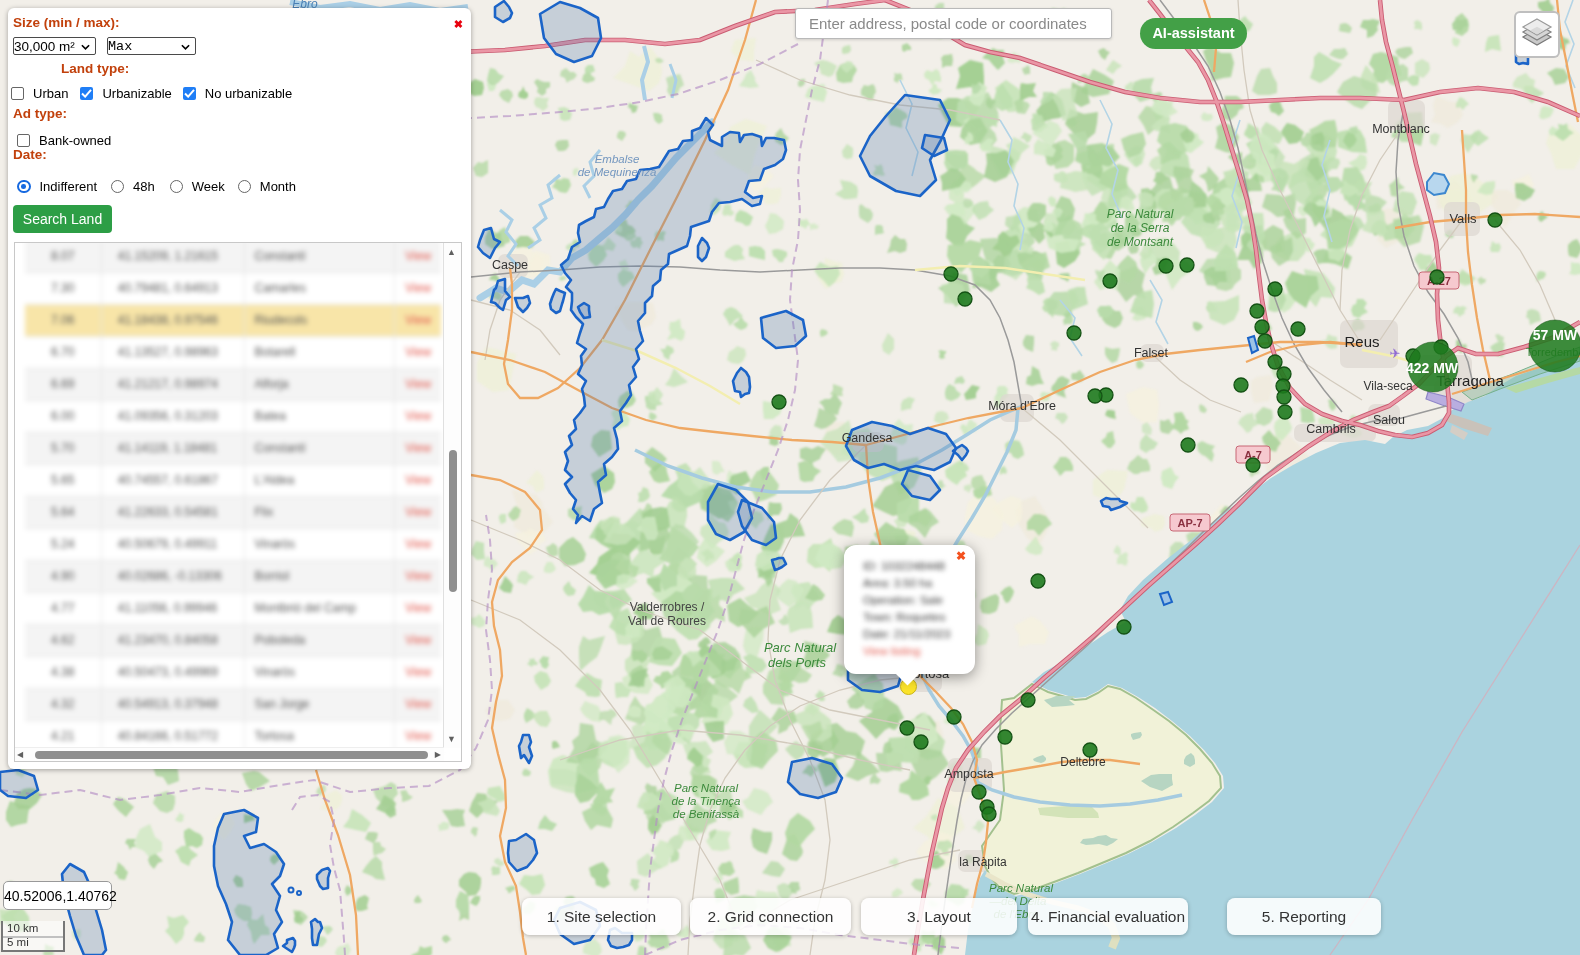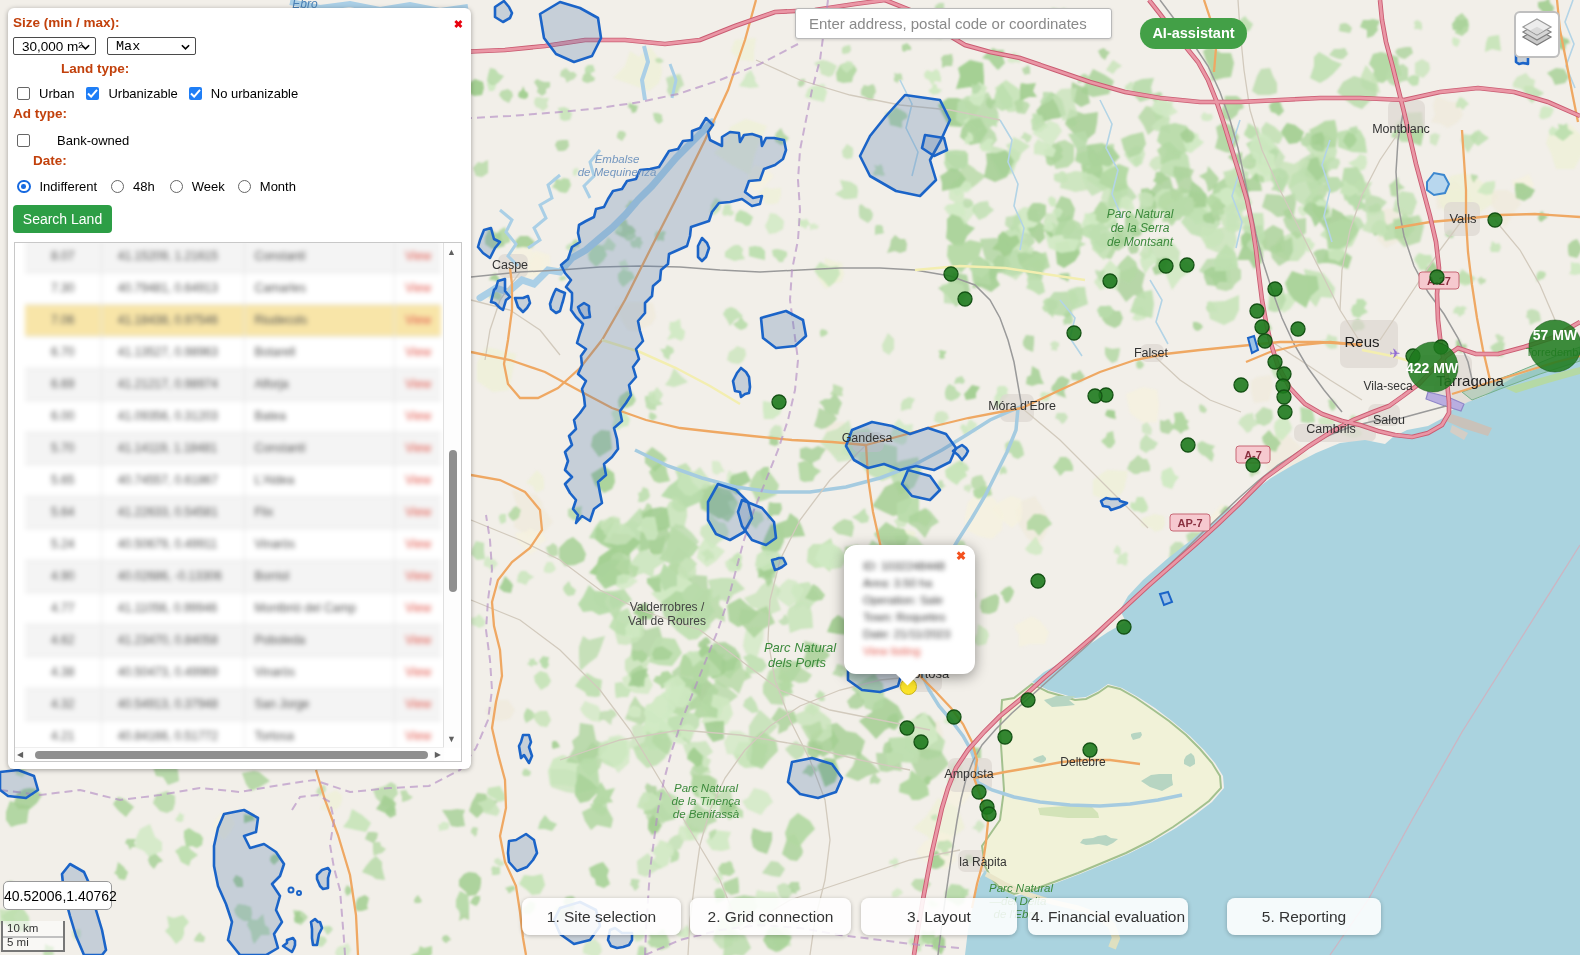--- a/index.html
+++ b/index.html
@@ -3,21 +3,21 @@
 <style>
 * { margin:0; padding:0; box-sizing:border-box; }
 html,body { width:1580px; height:955px; overflow:hidden; font-family:"Liberation Sans", sans-serif; }
 #map { position:absolute; left:0; top:0; width:1480px; height:955px; }
 
 #panel { position:absolute; left:8px; top:8px; width:463px; height:761px; background:#fff;
   border-radius:6px; box-shadow:0 1px 5px rgba(0,0,0,0.35); z-index:20; }
 #panel .close { position:absolute; right:8px; top:10px; color:#e8000d; font-size:11px; font-weight:bold; }
 .lbl { position:absolute; left:5px; line-height:12px; font-weight:bold; font-size:13.5px; color:#c2410c; }
 .sel { position:absolute; top:29px; height:18px; border:1px solid #4a4a4a; border-radius:2px;
-  font-size:13.5px; color:#000; background:#fff; padding:1px 8px; }
+  font-size:13.5px; color:#000; background:#fff; padding:1px 0; }
 .sel svg { position:absolute; right:5px; top:5px; }
 .cbrow { position:absolute; left:9px; font-size:13px; color:#000; display:flex; align-items:center; }
 .cb { width:13px; height:13px; border:1.6px solid #666; border-radius:2px; background:#fff; display:inline-block; }
 .cbc { width:13px; height:13px; border-radius:2px; background:#1f7ef6; display:inline-block; position:relative; }
 .cbc svg { position:absolute; left:1px; top:2px; }
 .rd { width:13px; height:13px; border:1.6px solid #666; border-radius:50%; background:#fff; display:inline-block; }
 .rdc { width:13.5px; height:13.5px; border-radius:50%; border:2.2px solid #1669e0; background:#fff; display:inline-block; position:relative; }
 .rdc::after { content:""; position:absolute; left:2.3px; top:2.3px; width:4.6px; height:4.6px; border-radius:50%; background:#1669e0; }
 #searchbtn { position:absolute; left:5px; top:197px; width:99px; height:28px; background:#2d9e46;
   border-radius:4px; color:#fff; font-size:14px; text-align:center; line-height:28px; }
@@ -1234,42 +1234,42 @@
 <div id="panel">
   <div class="close">✖</div>
   <div class="lbl" style="top:9px;">Size (min / max):</div>
   <div class="sel" style="left:5px; width:83px;">30,000 m²<svg width="9" height="8" viewBox="0 0 10 8">
         <path d="M1,2 5,6 9,2" stroke="#000" stroke-width="1.8" fill="none"></path>
       </svg></div>
   <div class="sel" style="left:99px; width:89px;font-family:Liberation Mono, monospace;">Max<svg width="9" height="8" viewBox="0 0 10 8">
         <path d="M1,2 5,6 9,2" stroke="#000" stroke-width="1.8" fill="none"></path>
       </svg></div>
   <div class="lbl" style="top:55px;padding-left:48px;">Land type:</div>
-  <div class="cbrow" style="top:78px; left:9px; gap:9px;">
+  <div class="cbrow" style="top:78px; left:3px; gap:9px;">
     <span class="cb"></span>
       <span>Urban</span>
     <span class="cbc" style="margin-left:3px;">
         <svg width="11" height="9" viewBox="0 0 12 10">
           <path d="M1,5 4.5,8.5 11,1" stroke="#fff" stroke-width="2.2" fill="none"></path>
         </svg>
       </span>
       <span>Urbanizable</span>
     <span class="cbc" style="margin-left:2px;">
         <svg width="11" height="9" viewBox="0 0 12 10">
           <path d="M1,5 4.5,8.5 11,1" stroke="#fff" stroke-width="2.2" fill="none"></path>
         </svg>
       </span>
       <span>No urbanizable</span>
   </div>
   <div class="lbl" style="top:100px;">Ad type:</div>
-  <div class="cbrow" style="top:125px; left:9px; gap:27px;">
+  <div class="cbrow" style="top:125px; left:9px; gap:9px;">
       <span class="cb"></span>
       <span>Bank-owned</span>
     </div>
-  <div class="lbl" style="top:147px;margin-left:20px;">Date:</div>
+  <div class="lbl" style="top:141px;">Date:</div>
   <div class="cbrow" style="top:171px; left:9px; gap:9px;">
     <span class="rdc"></span>
       <span>Indifferent</span>
     <span class="rd" style="margin-left:5px;"></span>
       <span>48h</span>
     <span class="rd" style="margin-left:6px;"></span>
       <span>Week</span>
     <span class="rd" style="margin-left:4px;"></span>
       <span>Month</span>
   </div>

